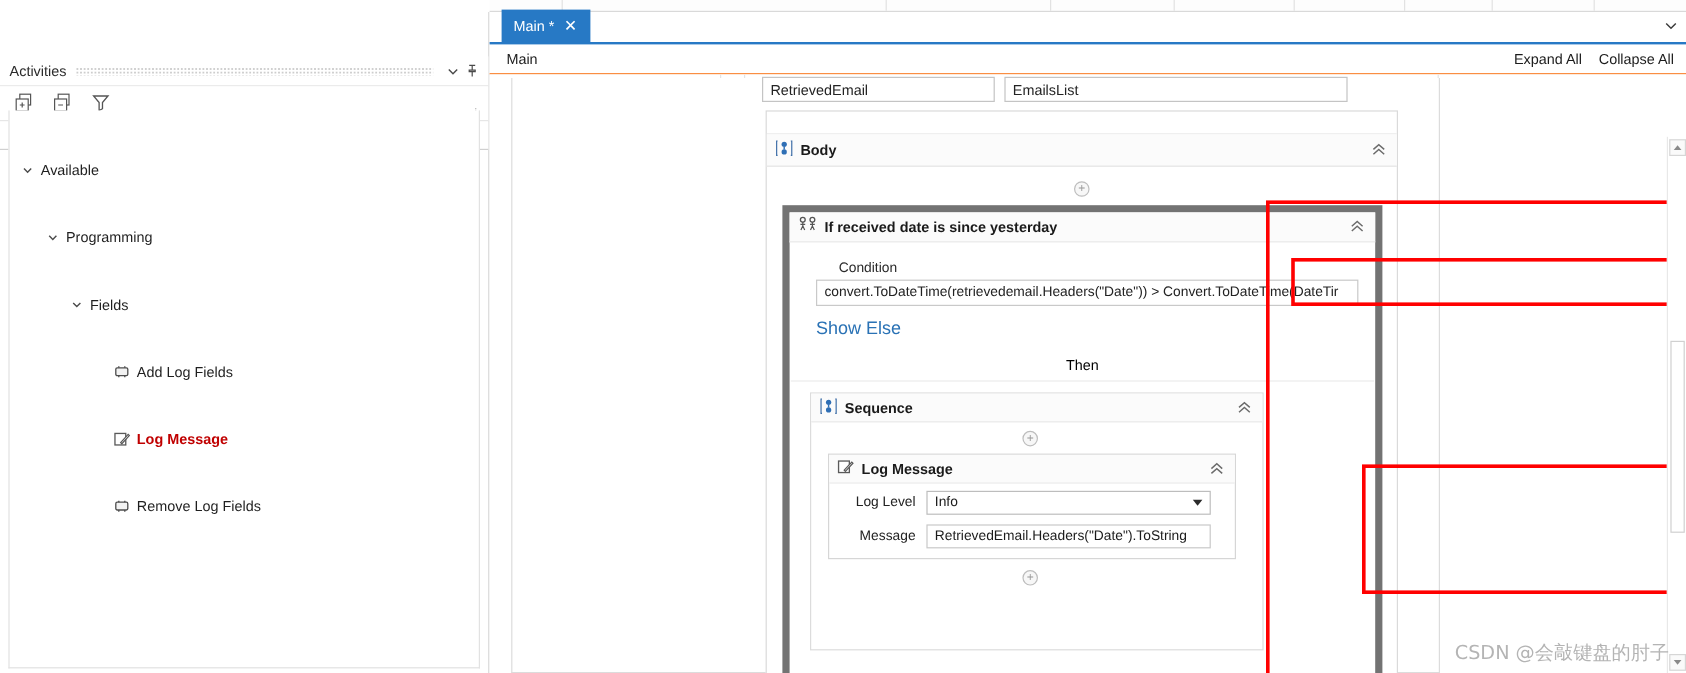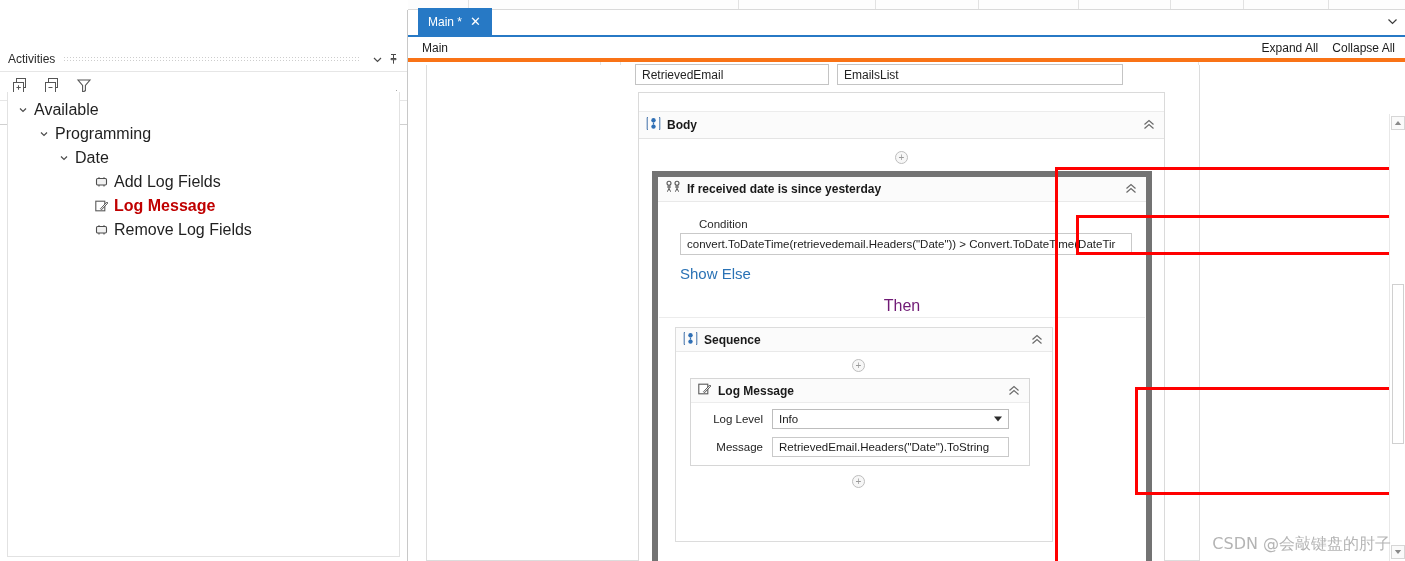--- a/index.html
+++ b/index.html
@@ -68,21 +68,21 @@
   .search-text { flex: 1; font-size: 12px; color: #1f1f1f; }
   .search-clear { width: 14px; height: 14px; color: #3a3a3a; cursor: default; display:flex;align-items:center;justify-content:center;}
 
   .tree {
     position: absolute; left: 7px; right: 7px; top: 82px; bottom: 4px;
     border: 1px solid #e2e2e2; border-top: none; background: #ffffff;
     padding-top: 6px; overflow: hidden;
   }
   .tree-node {
     display: flex; align-items: center; height: 24px;
-    font-size: 16px; color: #1f1f1f; cursor: default; white-space: nowrap;
+    font-size: 12px; color: #1f1f1f; cursor: default; white-space: nowrap; margin-top: 32px;
   }
   .tree-chev { width: 14px; height: 14px; display: flex; align-items: center; justify-content: center; color: #4c4c4c; }
   .tree-label { margin-left: 4px; }
   .tree-icon { width: 18px; height: 16px; display: flex; align-items: center; justify-content: center; margin-right: 4px; }
   .leaf-highlight { color: #c00000; font-weight: bold; }
 
   
   .designer {
     position: absolute; left: 408px; top: 10px; right: 0; bottom: 0;
     background: #ffffff;
@@ -99,21 +99,21 @@
   }
   .tab-close { font-size: 13px; line-height: 1; color: #ffffff; cursor: default; }
   .tabstrip-spacer { flex: 1; height: 27px; }
   .tabstrip-chev {
     width: 26px; height: 27px; display: flex; align-items: center; justify-content: center;
     color: #3c3c3c; cursor: default;
   }
 
   .breadcrumb-bar {
     height: 25px; display: flex; align-items: center;
-    padding: 0 10px 0 14px; background: #ffffff; border-bottom: 4px solid #f97316;
+    padding: 0 10px 0 14px; background: #ffffff; border-bottom: 1px solid #f97316;
   }
   .breadcrumb-text { font-size: 12px; color: #1c1c1c; }
   .bc-spacer { flex: 1; }
   .bc-link { font-size: 12px; color: #1c1c1c; margin-left: 14px; cursor: default; }
 
   .canvas-wrap {
     position: absolute; left: 0; right: 0; top: 52px; bottom: 0;
     background: #ffffff; overflow: hidden;
   }
 
@@ -169,21 +169,21 @@
     border: 1px solid #c9c9c9; background: #ffffff;
     display: flex; align-items: center; padding-left: 6px;
     font-size: 11.5px; color: #222; white-space: nowrap; overflow: hidden;
   }
   .show-else {
     position: absolute; left: 22px; top: 88px; font-size: 15px;
     color: #2a72b5; cursor: default;
   }
   .then-label {
     position: absolute; left: 0; right: 0; top: 120px; text-align: center;
-    font-size: 16px; color: #701a75;
+    font-size: 12px; color: #000000;
   }
   .branch-divider { position: absolute; left: 1px; right: 1px; top: 140px; height: 1px; background: #ececec; }
 
   
   .seq-card {
     position: absolute; left: 17px; top: 150px; width: 378px; height: 215px;
     border: 1px solid #dcdcdc; background: #ffffff;
   }
   .seq-header {
     height: 24px; display: flex; align-items: center; padding: 0 8px 0 7px;
@@ -329,21 +329,21 @@
         </span>
         <span class="tree-label">Programming</span>
       </div>
 
       <div class="tree-node" style="padding-left:49px">
         <span class="tree-chev">
           <svg width="10" height="10" viewBox="0 0 10 10">
               <path d="M2 3.5 L5 6.5 L8 3.5" stroke="#4c4c4c" stroke-width="1.2" fill="none"></path>
             </svg>
         </span>
-        <span class="tree-label">Date</span>
+        <span class="tree-label">Fields</span>
       </div>
 
       <div class="tree-node" style="padding-left:84px">
         <span class="tree-icon">
           <svg width="15" height="14" viewBox="0 0 15 14">
             <rect x="2.5" y="3.5" width="10" height="6.5" rx="1.2" fill="#f2f2f2" stroke="#4d4d4d" stroke-width="1.1"></rect>
             <path d="M5 3.5 v-1.2 M10 3.5 v-1.2 M5 10 v1.4 M10 10 v1.4" stroke="#4d4d4d" stroke-width="1.1"></path>
           </svg>
         </span>
         <span>Add Log Fields</span>

